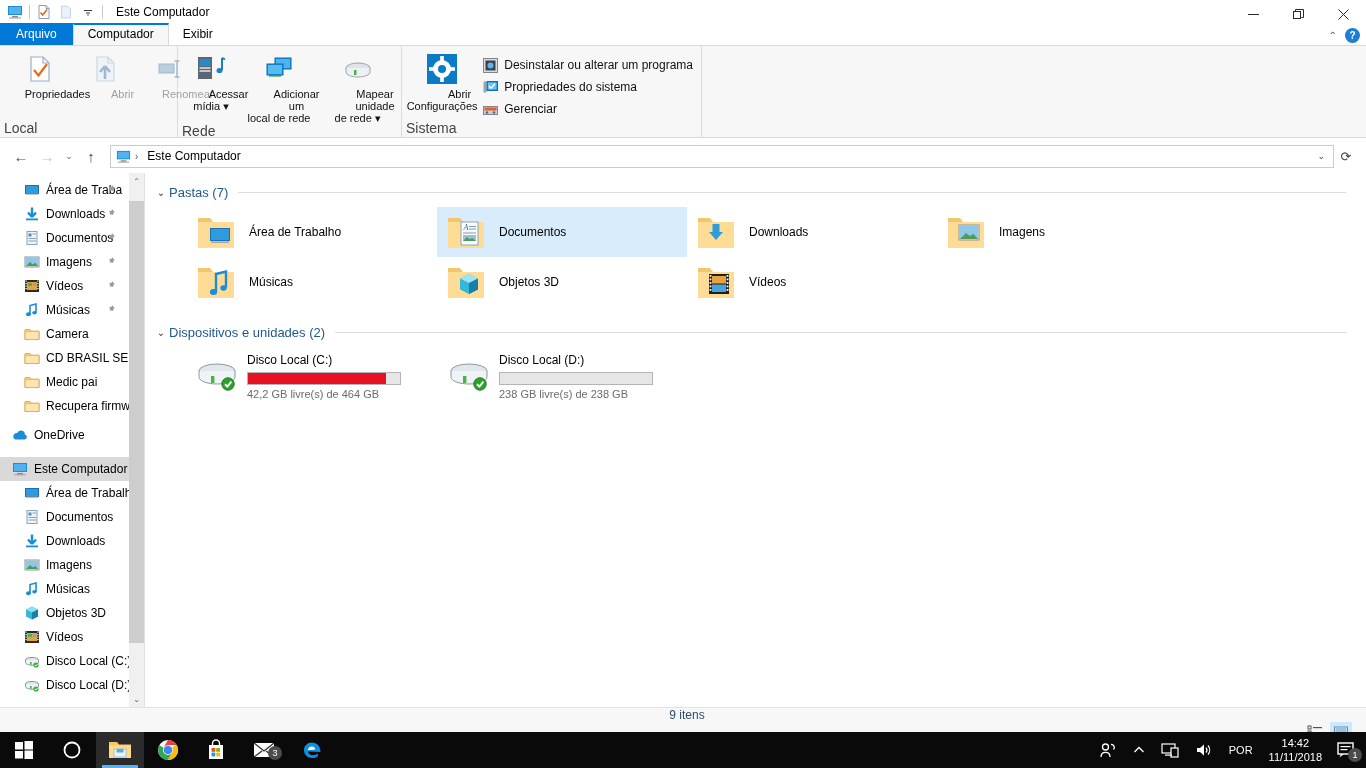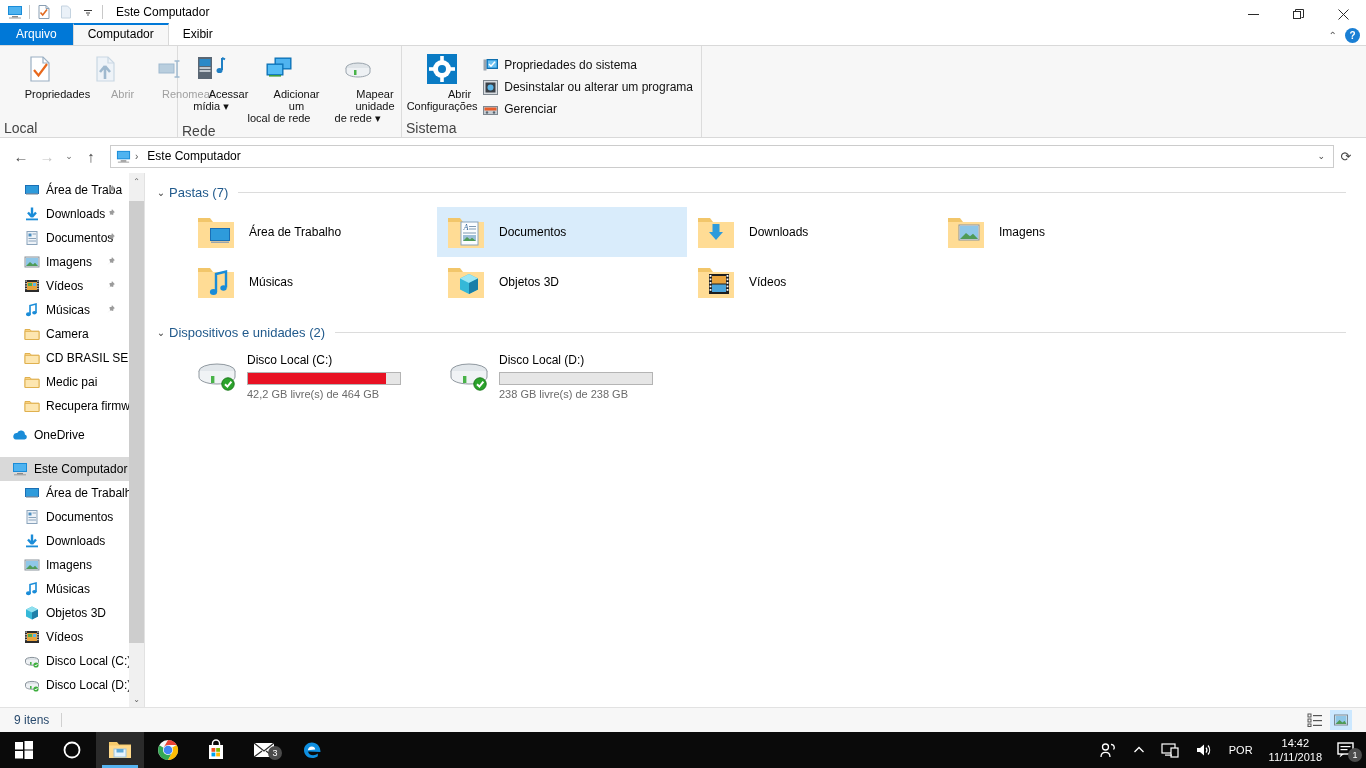--- a/index.html
+++ b/index.html
@@ -169,21 +169,21 @@
     width: 154px; height: 13px; border: 1px solid #b4b4b4; background: #e6e6e6;
     margin-top: 4px; position: relative; overflow: hidden;
   }
   .drive .dbar .fill { height: 100%; }
   .drive .dfree { font-size: 11px; color: #6b6b6b; margin-top: 3px; }
 
   
   .statusbar {
     position: absolute; top: 707px; left: 0; width: 1366px; height: 25px;
     background: #f7f7f7; border-top: 1px solid #e2e2e2;
-    display: flex; align-items: center; padding: 0 6px;
+    display: flex; align-items: center; padding: 0 6px; flex-direction: column;
   }
   .status-text { font-size: 12px; color: #2a4b6e; margin-left: 8px; }
   .status-sep { width: 1px; height: 14px; background: #d0d0d0; margin-left: 12px; }
   .view-btns { margin-left: auto; display: flex; gap: 4px; padding-right: 8px; }
   .view-btn { width: 22px; height: 20px; display: flex; align-items: center; justify-content: center; }
   .view-btn.active { background: #cce8ff; }
 
   
   .taskbar {
     position: absolute; top: 732px; left: 0; width: 1366px; height: 36px;
@@ -383,37 +383,37 @@
                 </g>
               </svg>
           </span>
           <span class="lbl">Abrir</span>
           <span>Configurações</span>
         </div>
         <div class="rsmall-list">
           <div class="rsmall">
             <span class="ricon-sm">
               <svg width="15" height="15" viewBox="0 0 15 15">
+                  <rect x="0.5" y="0.5" width="14" height="14" fill="#d9dde1" stroke="#7e878f"></rect>
+                  <rect x="2.5" y="2.5" width="10" height="10" fill="#3a4148"></rect>
+                  <circle cx="7.5" cy="7.5" r="3" fill="#5bb6e8"></circle>
+                </svg>
+            </span>
+            <span>Desinstalar ou alterar um programa</span>
+          </div>
+          <div class="rsmall">
+            <span class="ricon-sm">
+              <svg width="15" height="15" viewBox="0 0 15 15">
                   <rect x="0.5" y="1.5" width="3" height="11" fill="#9aa4ad"></rect>
                   <rect x="4" y="1.5" width="10.5" height="9" fill="#1a8cd8" stroke="#0f6fae"></rect>
                   <rect x="5" y="2.5" width="8.5" height="7" fill="#6cc1f0"></rect>
                   <path d="M6 6l2 2.2 4-4.5" stroke="#fff" stroke-width="1.4" fill="none"></path>
                 </svg>
             </span>
             <span>Propriedades do sistema</span>
-          </div>
-          <div class="rsmall">
-            <span class="ricon-sm">
-              <svg width="15" height="15" viewBox="0 0 15 15">
-                  <rect x="0.5" y="0.5" width="14" height="14" fill="#d9dde1" stroke="#7e878f"></rect>
-                  <rect x="2.5" y="2.5" width="10" height="10" fill="#3a4148"></rect>
-                  <circle cx="7.5" cy="7.5" r="3" fill="#5bb6e8"></circle>
-                </svg>
-            </span>
-            <span>Desinstalar ou alterar um programa</span>
           </div>
           <div class="rsmall">
             <span class="ricon-sm">
               <svg width="15" height="15" viewBox="0 0 15 15">
                   <rect x="0.5" y="4.5" width="14" height="8" fill="#c7ced4" stroke="#7e878f"></rect>
                   <rect x="1.5" y="5.5" width="12" height="3" fill="#e85d2a"></rect>
                   <circle cx="4" cy="10.5" r="1.2" fill="#5b6670"></circle>
                   <circle cx="11" cy="10.5" r="1.2" fill="#5b6670"></circle>
                 </svg>
             </span>

